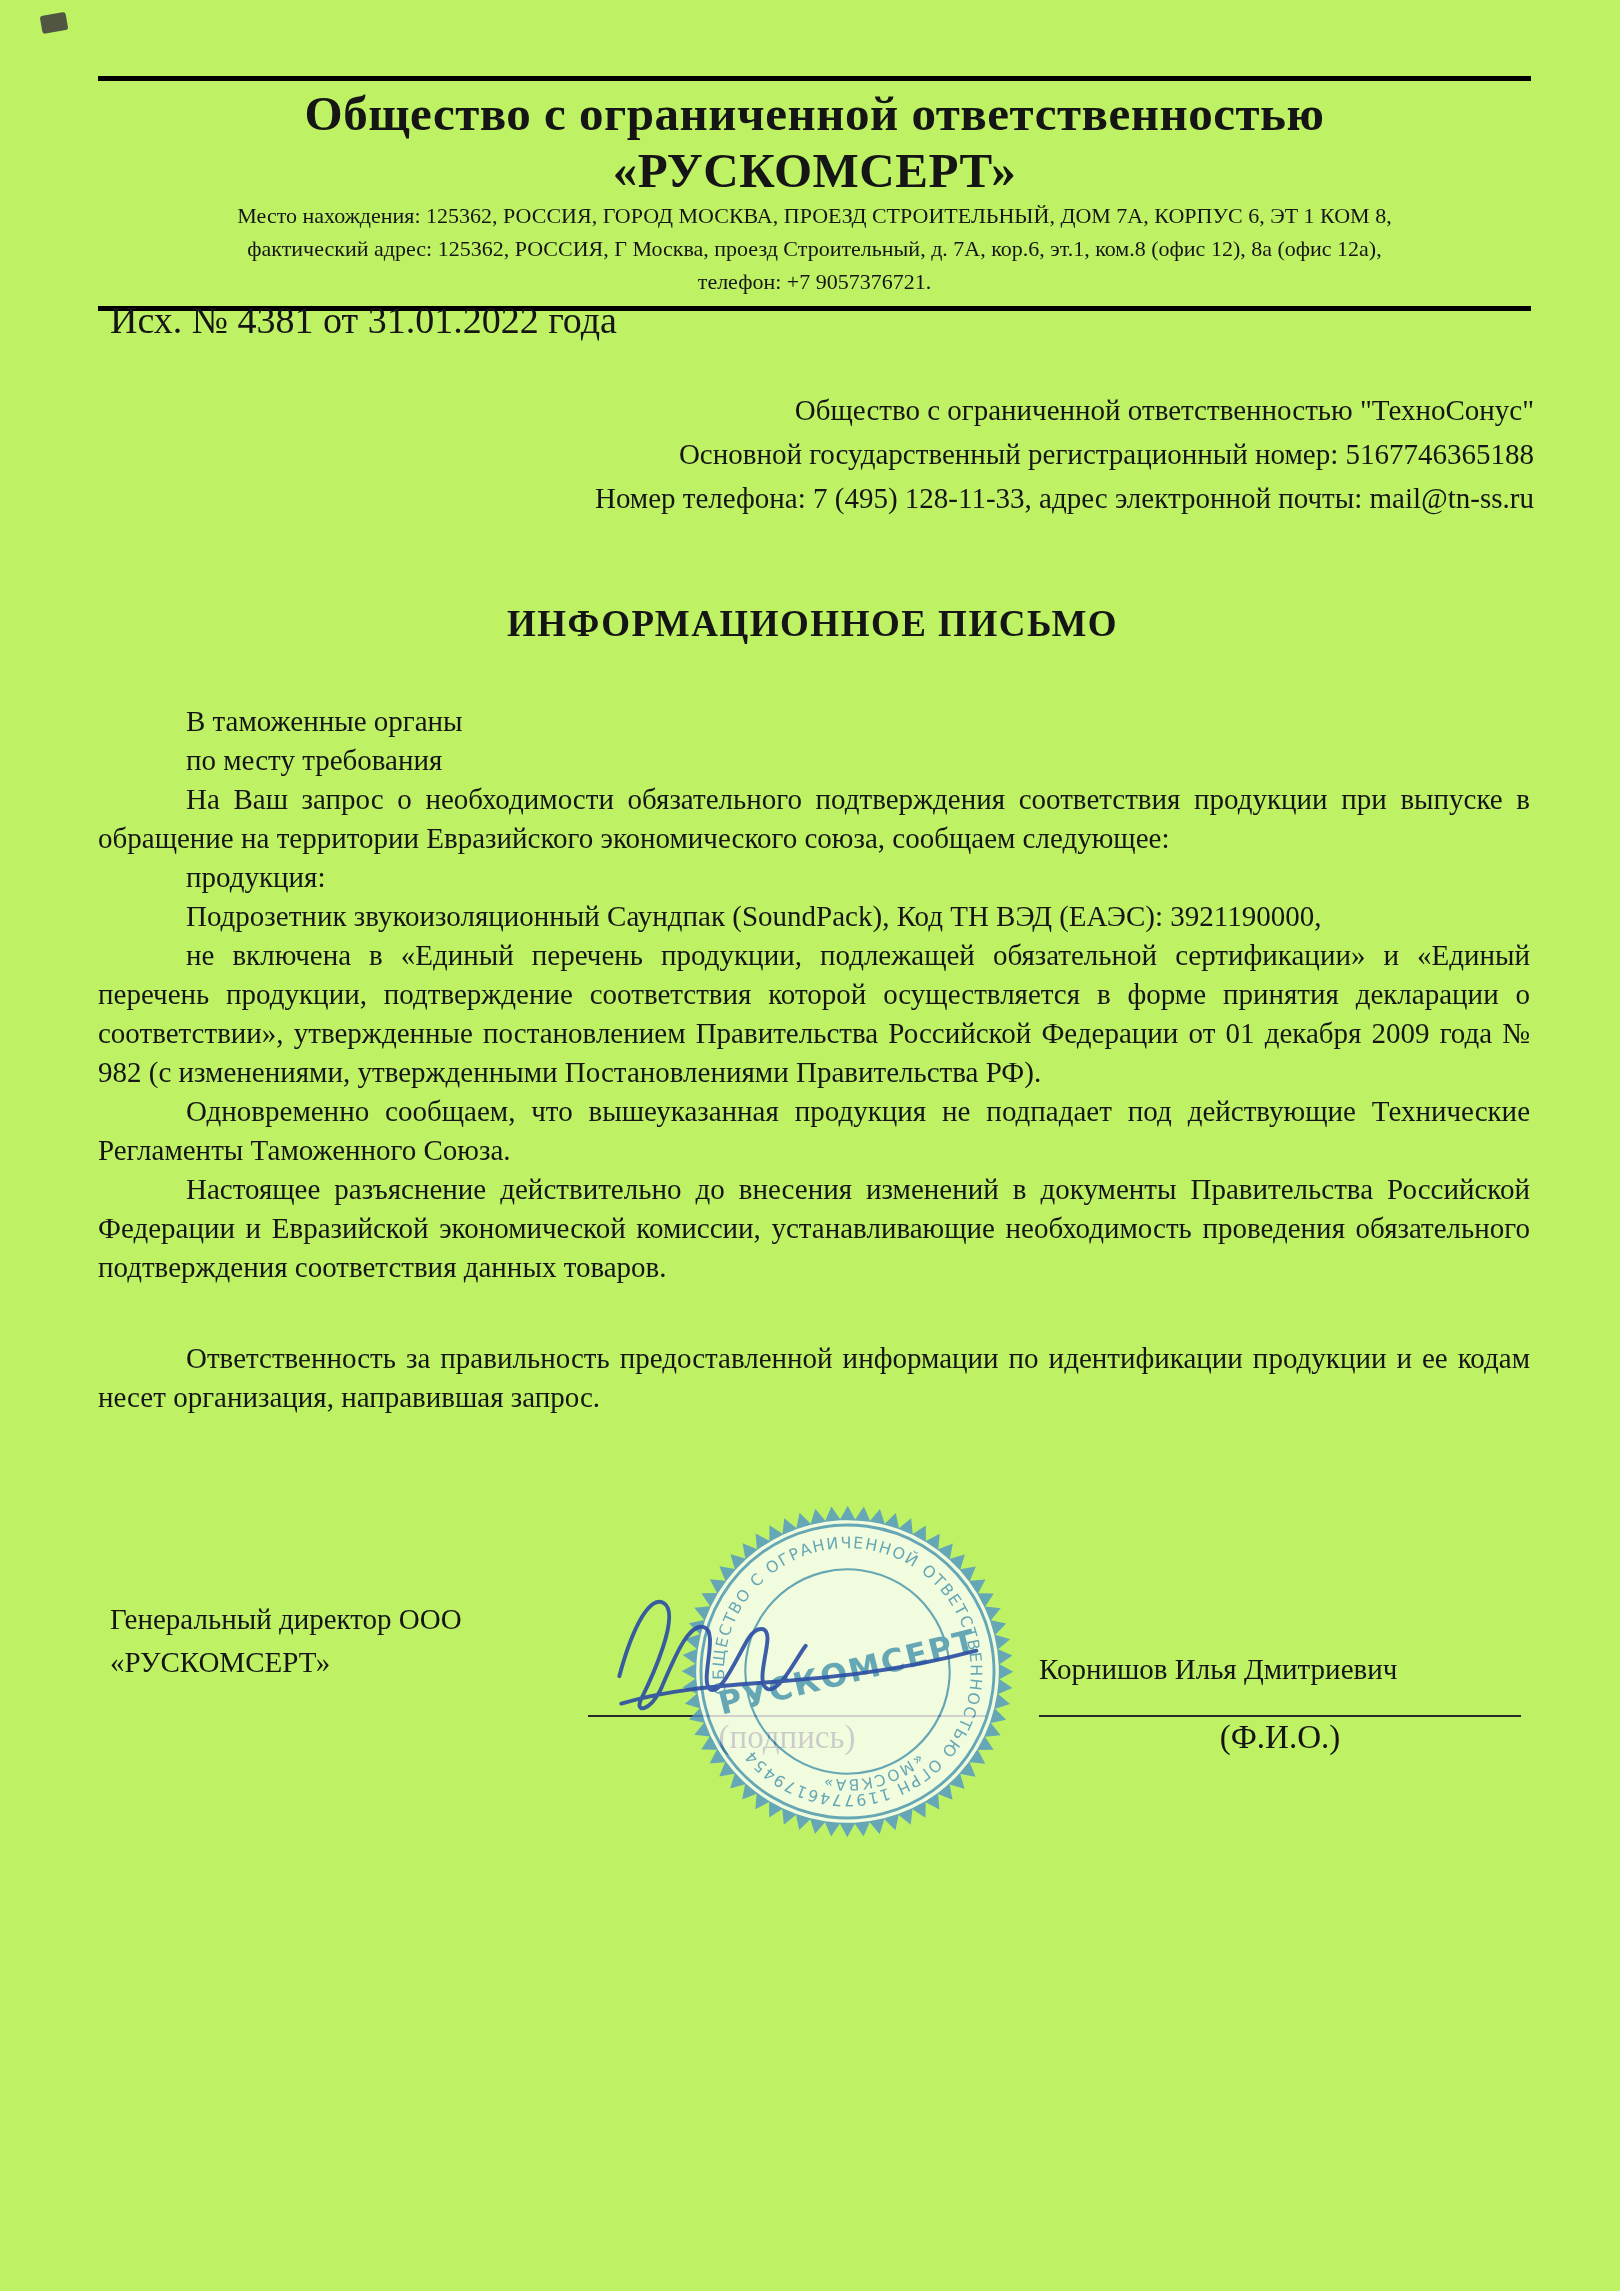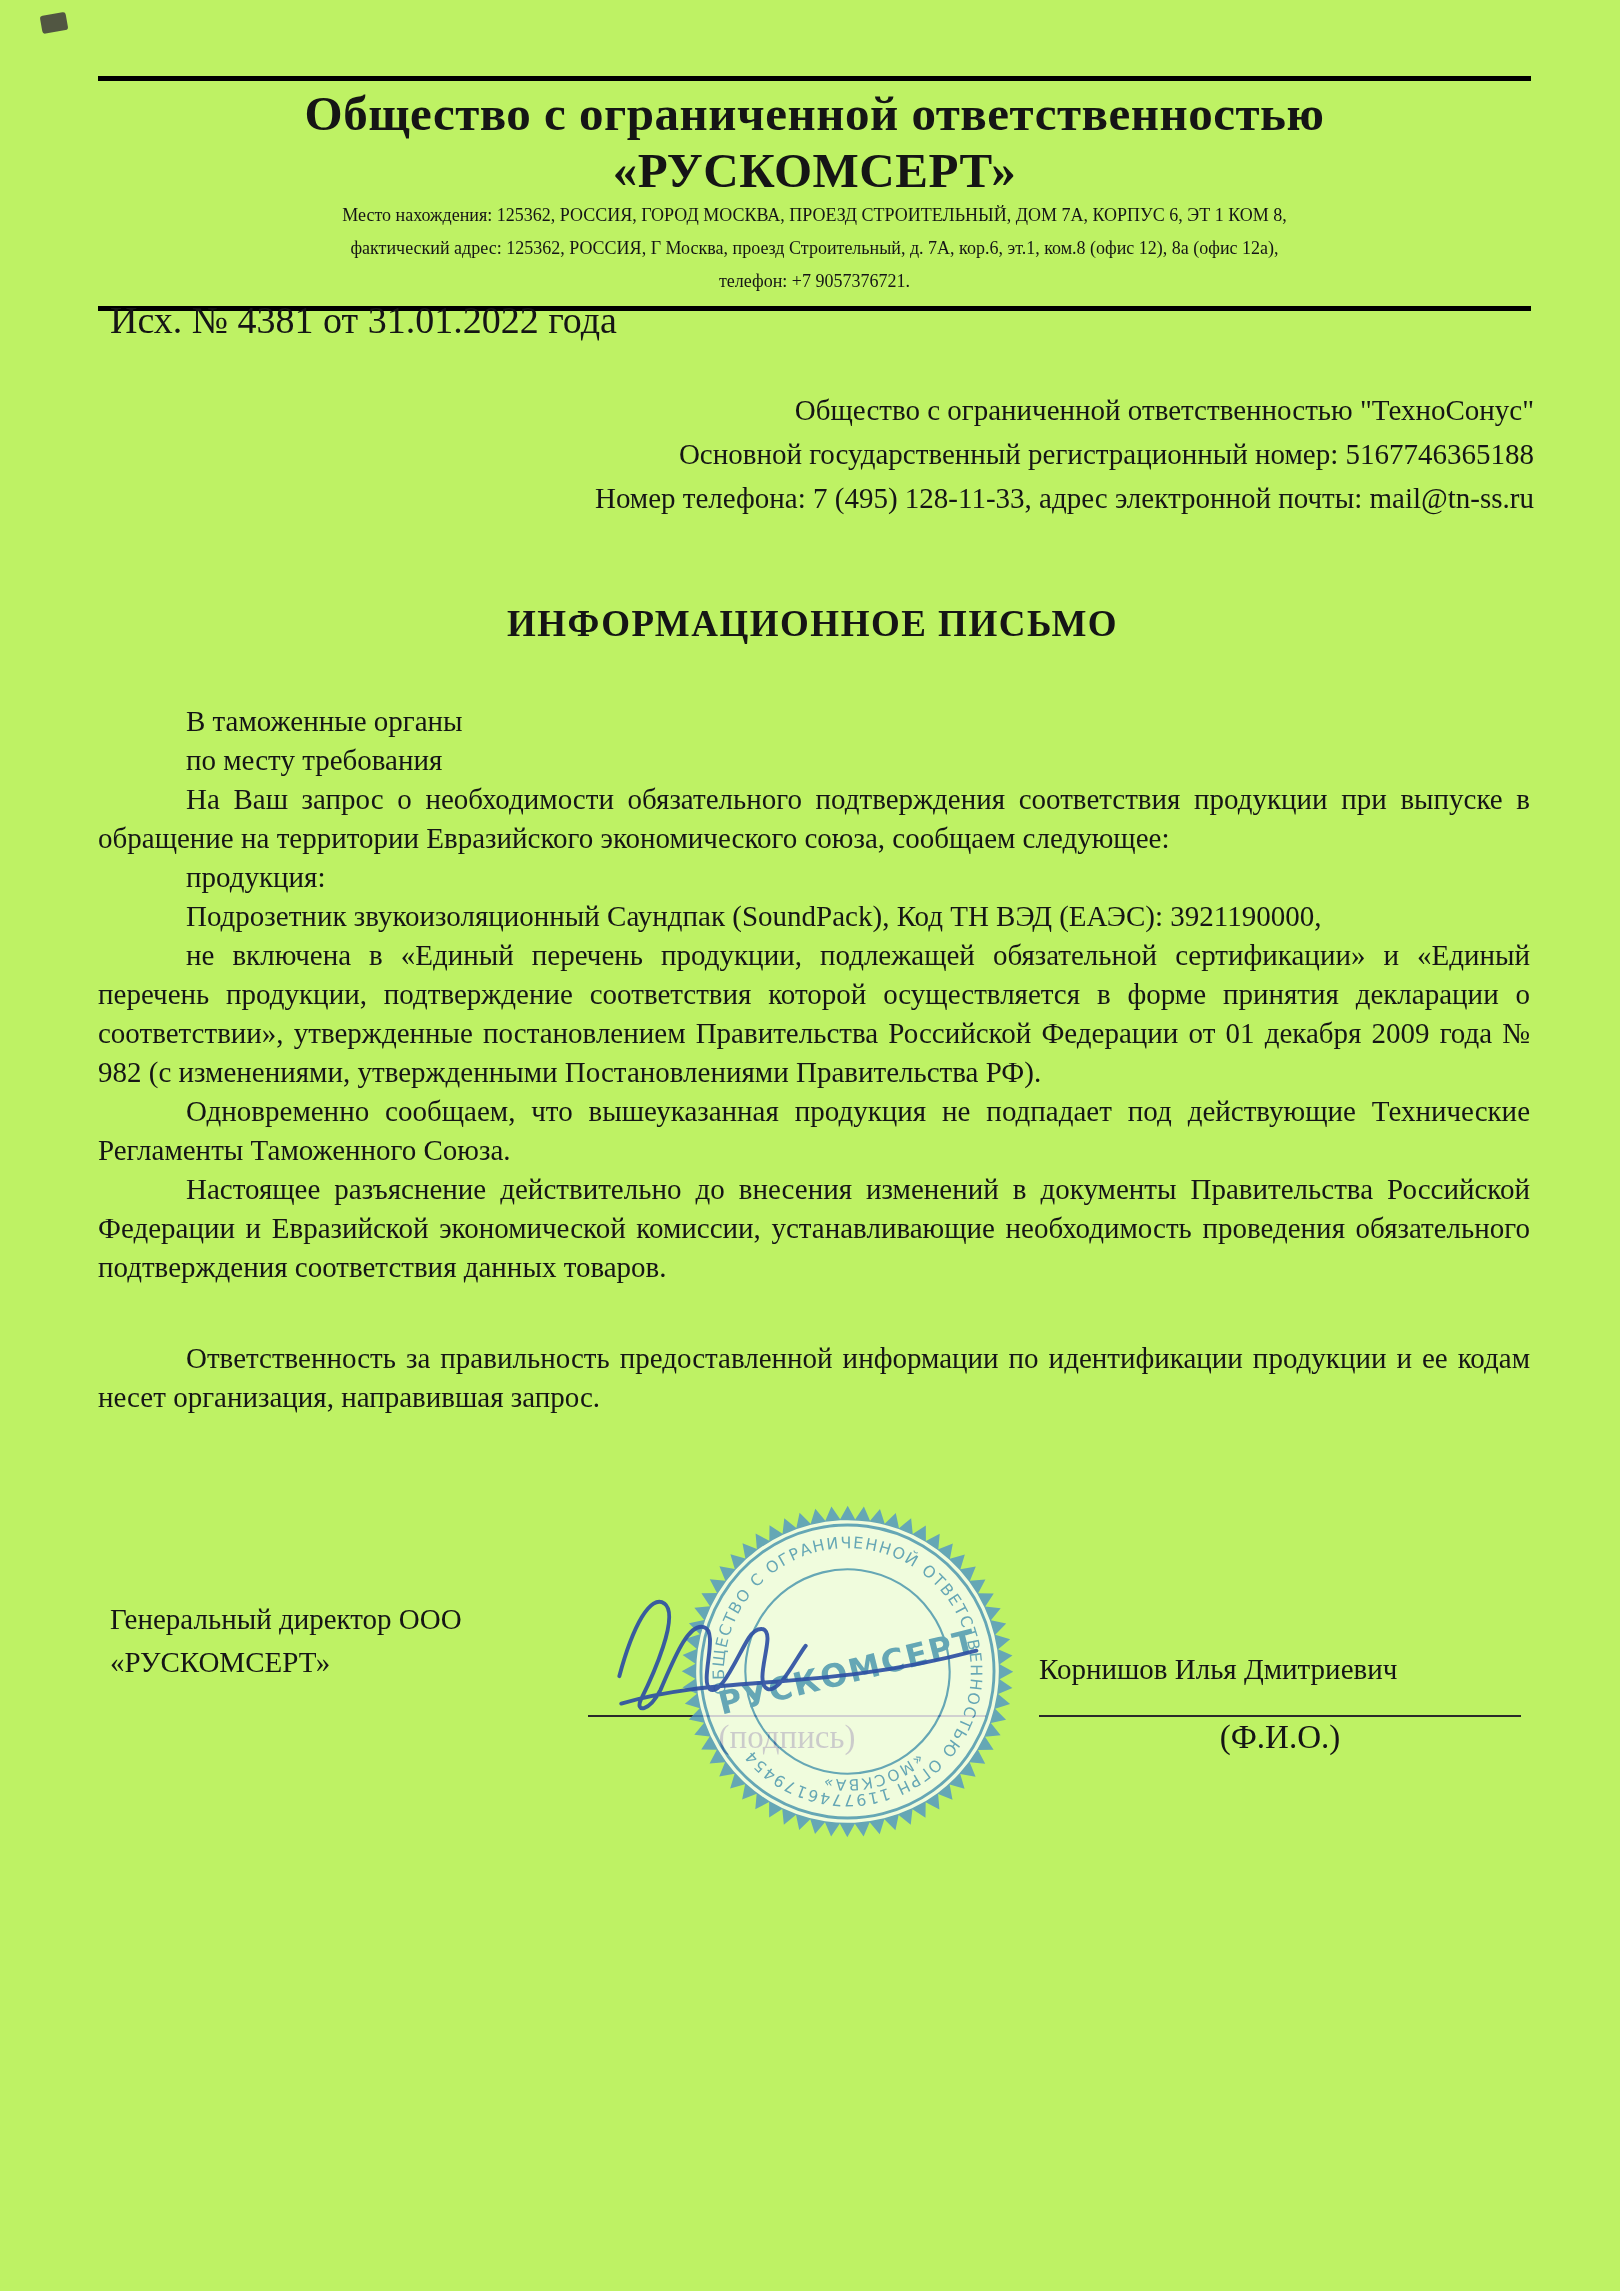--- a/index.html
+++ b/index.html
@@ -20,21 +20,21 @@
     position:absolute;left:41px;top:13.7px;width:25.5px;height:17.6px;
     background:#45453e;border-radius:2.9px;transform:rotate(-10deg);opacity:.9;
   }
   
   .letterhead{
     position:absolute;left:98px;top:76px;width:1429px;
     border-top:5.9px solid #000;border-bottom:5.9px solid #000;
     padding:3.9px 2px 7.8px 2px;text-align:center;
   }
   .lh-title{font-size:49px;font-weight:bold;line-height:57px;letter-spacing:0.5px;}
-  .lh-line{font-size:18px;line-height:33px;}
+  .lh-line{font-size:22px;line-height:33px;}
   
   .ref{position:absolute;left:110px;top:298px;font-size:38px;}
   
   .recipient{position:absolute;left:98px;right:86px;top:388px;text-align:right;font-size:29px;line-height:44px;}
   
   .doc-title{
     position:absolute;left:98px;width:1429px;top:602px;margin:0;
     text-align:center;font-size:37px;font-weight:bold;letter-spacing:1.5px;
   }
   

